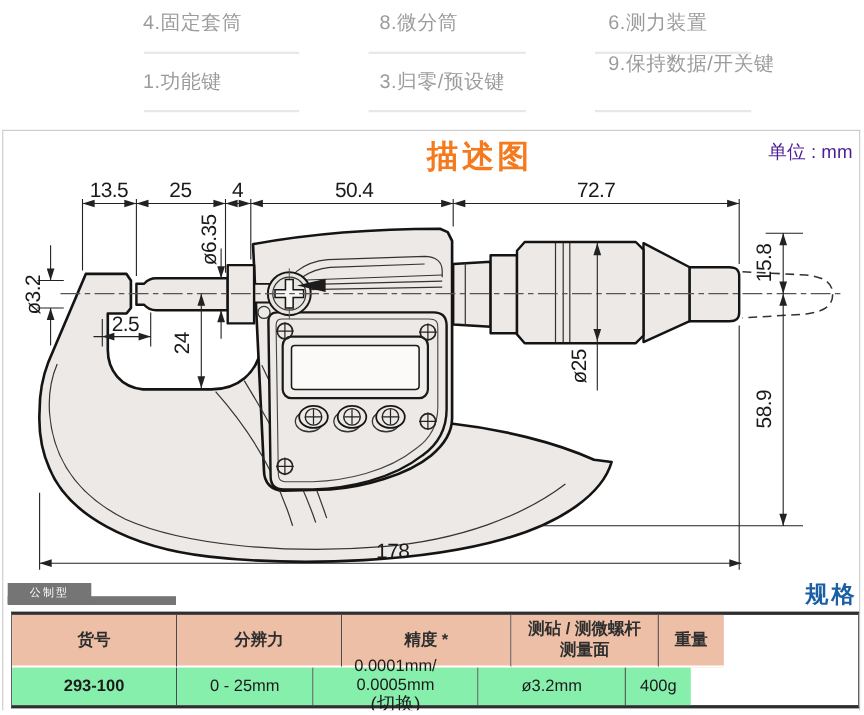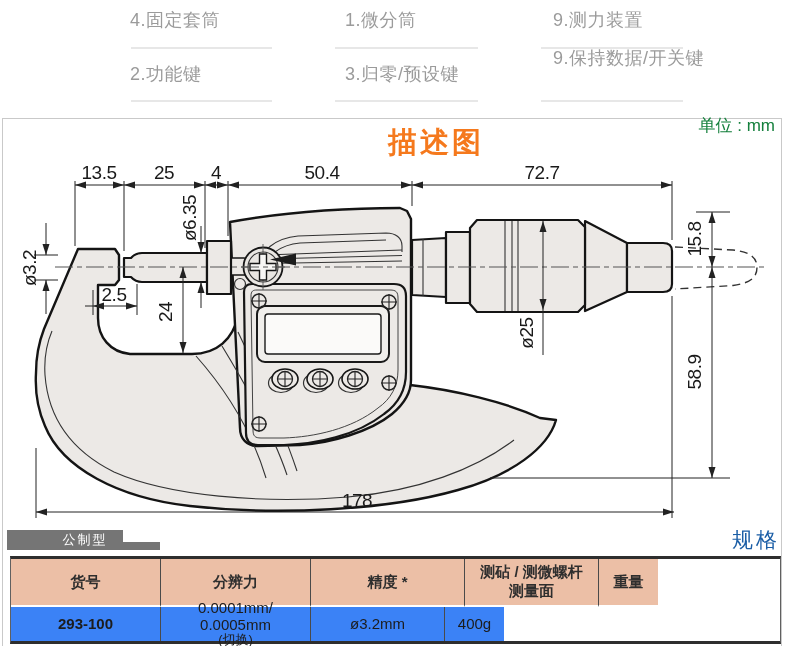--- a/index.html
+++ b/index.html
@@ -4,51 +4,51 @@
 <style>
   html,body{margin:0;padding:0;background:#fff;}
   .page{position:relative;width:785px;height:646px;background:#fff;overflow:hidden;
         font-family:"Liberation Sans","DejaVu Sans",sans-serif;}
   .callout{position:absolute;color:#9b9b9b;font-size:18px;white-space:nowrap;letter-spacing:.5px;}
   .callout-line{position:absolute;height:2px;background:#e7e7e7;}
   .frame-box{position:absolute;left:2px;top:118px;width:780px;height:540px;
              border:1px solid #c9c9c9;background:#fff;box-sizing:border-box;}
   .diagram-title{position:absolute;left:388px;top:123px;color:#f5791d;font-size:29px;
                  font-weight:bold;letter-spacing:3px;text-align:center;}
-  .unit-label{position:absolute;right:10px;top:114px;font-size:17px;color:#15803d;}
+  .unit-label{position:absolute;right:10px;top:127px;font-size:17px;color:#4c1d95;}
   .drawing-svg{position:absolute;left:0;top:118px;}
   .metric-tab{position:absolute;left:7px;top:530px;width:76px;height:19px;background:#757575;
-              color:#fff;font-size:13px;text-align:center;line-height:19px;letter-spacing:2px;padding-left:40px;}
+              color:#fff;font-size:10px;text-align:center;line-height:19px;letter-spacing:2px;}
   .metric-bar{position:absolute;left:7px;top:542px;width:153px;height:8px;background:#757575;}
   .spec-title{position:absolute;right:5px;top:526px;color:#1b5ea6;font-size:21px;
-              font-weight:normal;letter-spacing:3px;}
+              font-weight:bold;letter-spacing:3px;}
   .spec-table{position:absolute;left:10px;top:556px;width:771px;box-sizing:border-box;
               border-top:3px solid #2e2e2e;border-bottom:3px solid #2e2e2e;
               border-left:1px solid #606060;border-right:1px solid #606060;}
   .tr{display:flex;}
   .cell{box-sizing:border-box;display:flex;flex-direction:column;align-items:center;
         justify-content:center;text-align:center;border-right:1px solid #4a4a4a;}
   .cell:last-child{border-right:none;}
   .th{background:#ecbfa6;height:48px;font-size:15px;font-weight:600;color:#2e2e2e;
       border-bottom:2px solid #fff;line-height:1.25;}
-  .td{background:#3b82f6;height:34px;font-size:15px;color:#1c1c1c;line-height:1.1;}
+  .td{background:#86efac;height:34px;font-size:15px;color:#1c1c1c;line-height:1.1;}
   .c1{width:150px}.c2{width:124px}.c3{width:150px}.c4{width:154px}.c5{width:134px}.c6{width:59px}
   .bold{font-weight:bold;text-align:center;}
-  .sub{font-size:13px;}
+  .sub{font-size:17px;}
   svg text{font-family:"Liberation Sans","DejaVu Sans",sans-serif;font-size:19px;fill:#1a1a1a;letter-spacing:-0.5px;}
 </style>
 </head>
 <body>
 
 <div class="page">
 
   <div class="callout" style="left:130px;top:8px">4.固定套筒</div>
-  <div class="callout" style="left:345px;top:8px">1.微分筒</div>
-  <div class="callout" style="left:553px;top:8px">9.测力装置</div>
-  <div class="callout" style="left:130px;top:62px">2.功能键</div>
+  <div class="callout" style="left:345px;top:8px">8.微分筒</div>
+  <div class="callout" style="left:553px;top:8px">6.测力装置</div>
+  <div class="callout" style="left:130px;top:62px">1.功能键</div>
   <div class="callout" style="left:345px;top:62px">3.归零/预设键</div>
   <div class="callout" style="left:553px;top:46px">9.保持数据/开关键</div>
   <div class="callout-line" style="left:131px;top:47px;width:141px"></div>
   <div class="callout-line" style="left:335px;top:47px;width:143px"></div>
   <div class="callout-line" style="left:541px;top:47px;width:142px"></div>
   <div class="callout-line" style="left:131px;top:100px;width:141px"></div>
   <div class="callout-line" style="left:335px;top:100px;width:143px"></div>
   <div class="callout-line" style="left:541px;top:100px;width:142px"></div>
 
   <div class="frame-box"></div>
@@ -220,20 +220,21 @@
       <div class="cell th c3">分辨力</div>
       <div class="cell th c4">精度 *</div>
       <div class="cell th c5">
         <span>测砧 / 测微螺杆</span>
         <span>测量面</span>
       </div>
       <div class="cell th c6">重量</div>
     </div>
     <div class="tr">
       <div class="cell td c1 bold">293-100</div>
+      <div class="cell td c2">0 - 25mm</div>
       <div class="cell td c3">
         <span>0.0001mm/ 0.0005mm</span>
         <span class="sub">(切换)</span>
       </div>
       <div class="cell td c5">ø3.2mm</div>
       <div class="cell td c6">400g</div>
     </div>
   </div>
 
 </div>

